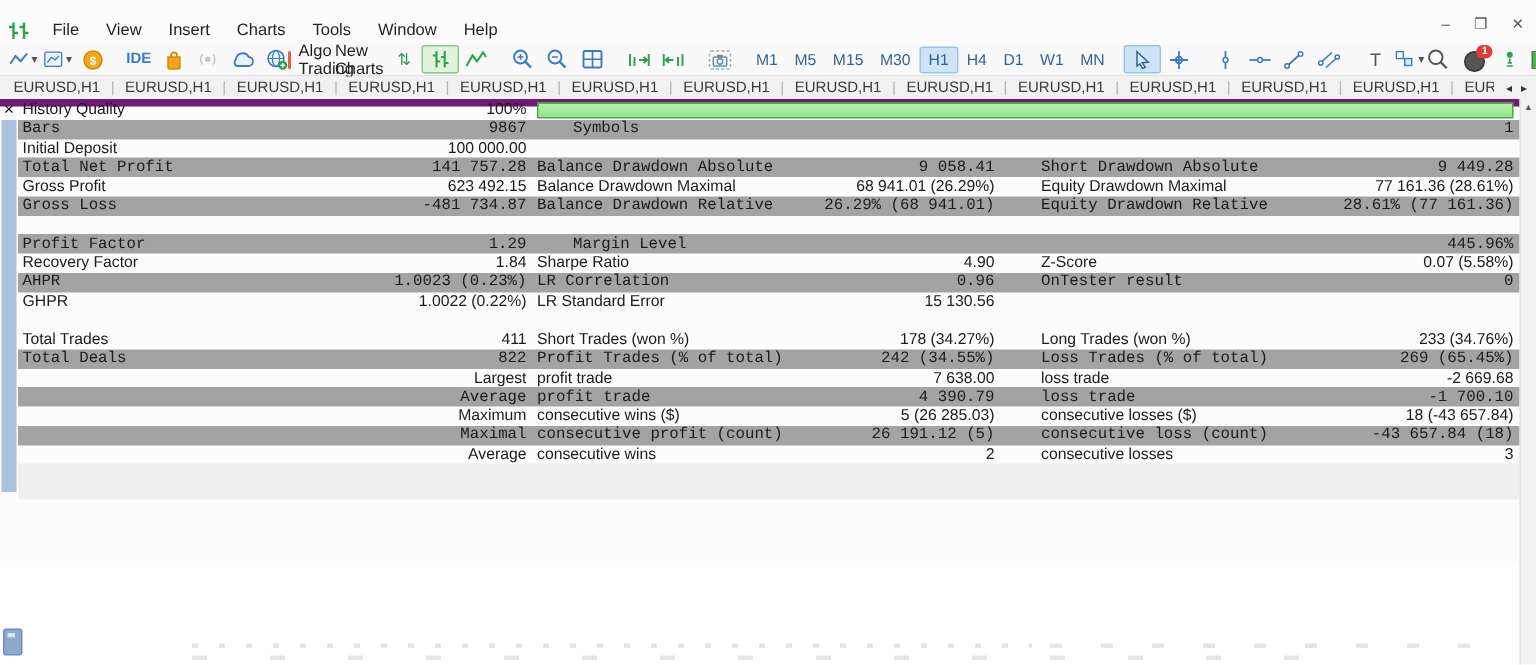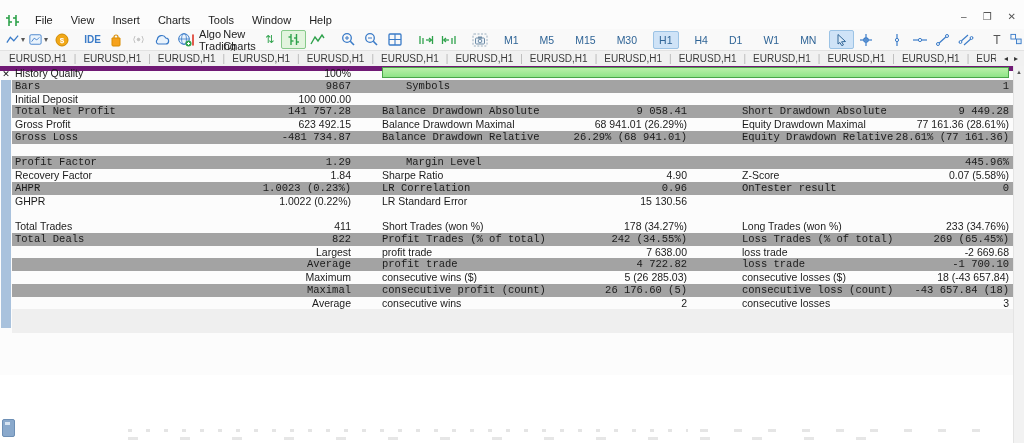--- a/index.html
+++ b/index.html
@@ -40,21 +40,21 @@
   .tabsep{color:#b5b5b5;}
   .tab-arrows{position:absolute;right:0;top:0;height:15px;background:#f1f1f1;display:flex;align-items:center;gap:6px;
               padding:0 6px 0 8px;font-size:8px;color:#333;}
 
   
   .report{position:absolute;top:67px;left:0;right:0;}
   .rail{position:absolute;left:0;top:0;width:12px;}
   .rail-close{width:12px;height:13px;display:flex;align-items:center;justify-content:center;font-size:9px;color:#111;font-weight:bold;}
   .rail-strip{width:10px;margin-left:1px;height:248px;background:#a9c2dd;}
   .stat-table{position:absolute;left:12px;top:0;right:10px;}
-  .trow{display:flex;height:12.75px;align-items:flex-start;font-size:10.5px;line-height:12px;gap:24px;}
+  .trow{display:flex;height:12.75px;align-items:center;font-size:10.5px;line-height:12px;}
   .trow.shade{background:#a3a3a3;font-family:Liberation Mono, monospace;}
   .cell{display:flex;justify-content:space-between;align-items:center;overflow:hidden;}
   .c1{width:336px;padding-left:3px;}
   .c2{width:305px;margin-left:7px;}
   .c3{flex:1;margin-left:31px;padding-right:5px;}
   .lab{white-space:nowrap;}
   .val{white-space:nowrap;text-align:right;}
   .progress{flex:1;height:9px;margin:0 5px 0 7px;border:1px solid #49a549;background:linear-gradient(#b9f0a9,#8fe487);}
   .pfill{height:100%;width:100%;}
   .footer-band{position:absolute;left:0;right:10px;top:242px;height:24px;background:#efefef;}
@@ -241,21 +241,21 @@
     <span class="tsep"></span>
     <span class="tbtn">
       <svg width="16" height="14" viewBox="0 0 16 14">
           <rect x="1" y="1" width="14" height="12" rx="1" fill="none" stroke="#9aaebf" stroke-dasharray="2 1.5"></rect>
           <rect x="3.5" y="5" width="9" height="6" rx="1" fill="#eef4fa" stroke="#6f8ca6"></rect>
           <rect x="6" y="3.5" width="4" height="2" fill="#6f8ca6"></rect>
           <circle cx="8" cy="8" r="1.8" fill="none" stroke="#6f8ca6"></circle>
         </svg>
     </span>
     <span class="tsep"></span>
-    <span id="tf-group" style="display:flex;align-items:center;gap:11px;">
+    <span id="tf-group" style="display:flex;align-items:center;gap:1px;">
         <span class="tf">M1</span>
         <span class="tf">M5</span>
         <span class="tf">M15</span>
         <span class="tf">M30</span>
         <span class="tf active">H1</span>
         <span class="tf">H4</span>
         <span class="tf">D1</span>
         <span class="tf">W1</span>
         <span class="tf">MN</span>
       </span>
@@ -551,21 +551,21 @@
             <span class="val">-2 669.68</span>
           </div>
         </div>
         <div class="trow shade">
           <div class="cell c1">
             <span class="lab"></span>
             <span class="val">Average</span>
           </div>
           <div class="cell c2">
             <span class="lab">profit trade</span>
-            <span class="val">4 722.82</span>
+            <span class="val">4 390.79</span>
           </div>
           <div class="cell c3">
             <span class="lab">loss trade</span>
             <span class="val">-1 700.10</span>
           </div>
         </div>
         <div class="trow">
           <div class="cell c1">
             <span class="lab"></span>
             <span class="val">Maximum</span>
@@ -579,21 +579,21 @@
             <span class="val">18 (-43 657.84)</span>
           </div>
         </div>
         <div class="trow shade">
           <div class="cell c1">
             <span class="lab"></span>
             <span class="val">Maximal</span>
           </div>
           <div class="cell c2">
             <span class="lab">consecutive profit (count)</span>
-            <span class="val">26 176.60 (5)</span>
+            <span class="val">26 191.12 (5)</span>
           </div>
           <div class="cell c3">
             <span class="lab">consecutive loss (count)</span>
             <span class="val">-43 657.84 (18)</span>
           </div>
         </div>
         <div class="trow">
           <div class="cell c1">
             <span class="lab"></span>
             <span class="val">Average</span>

